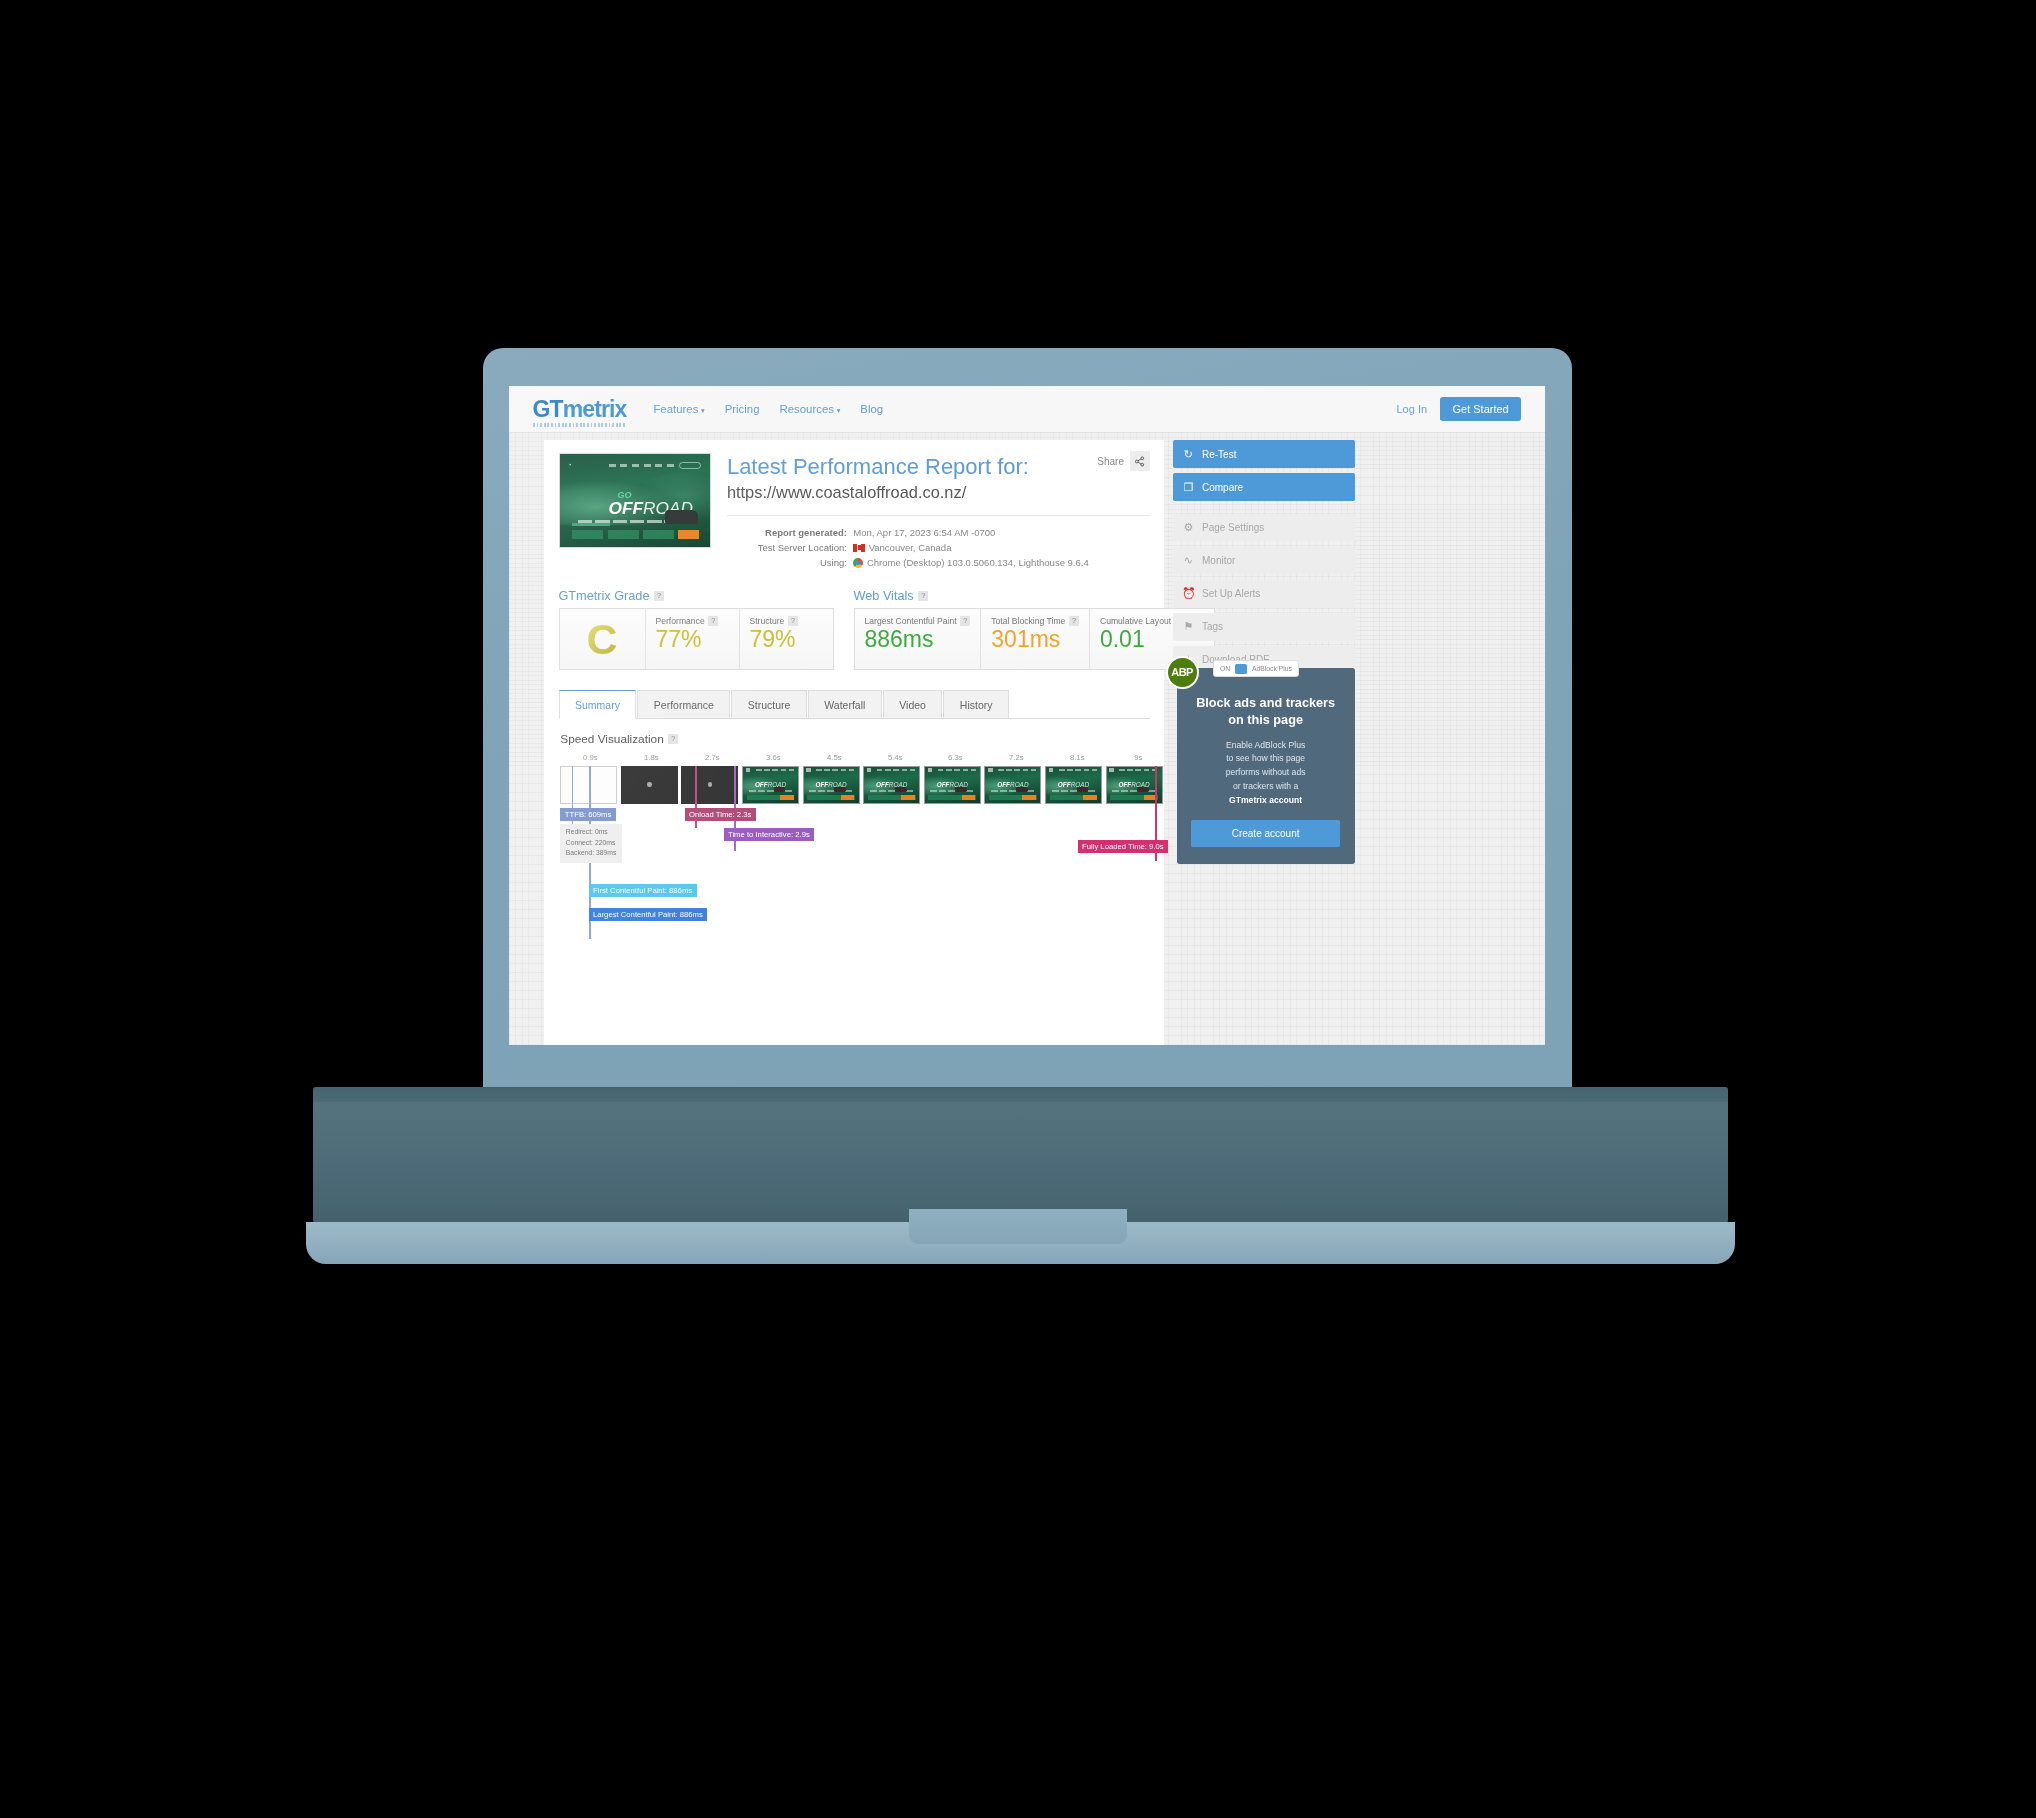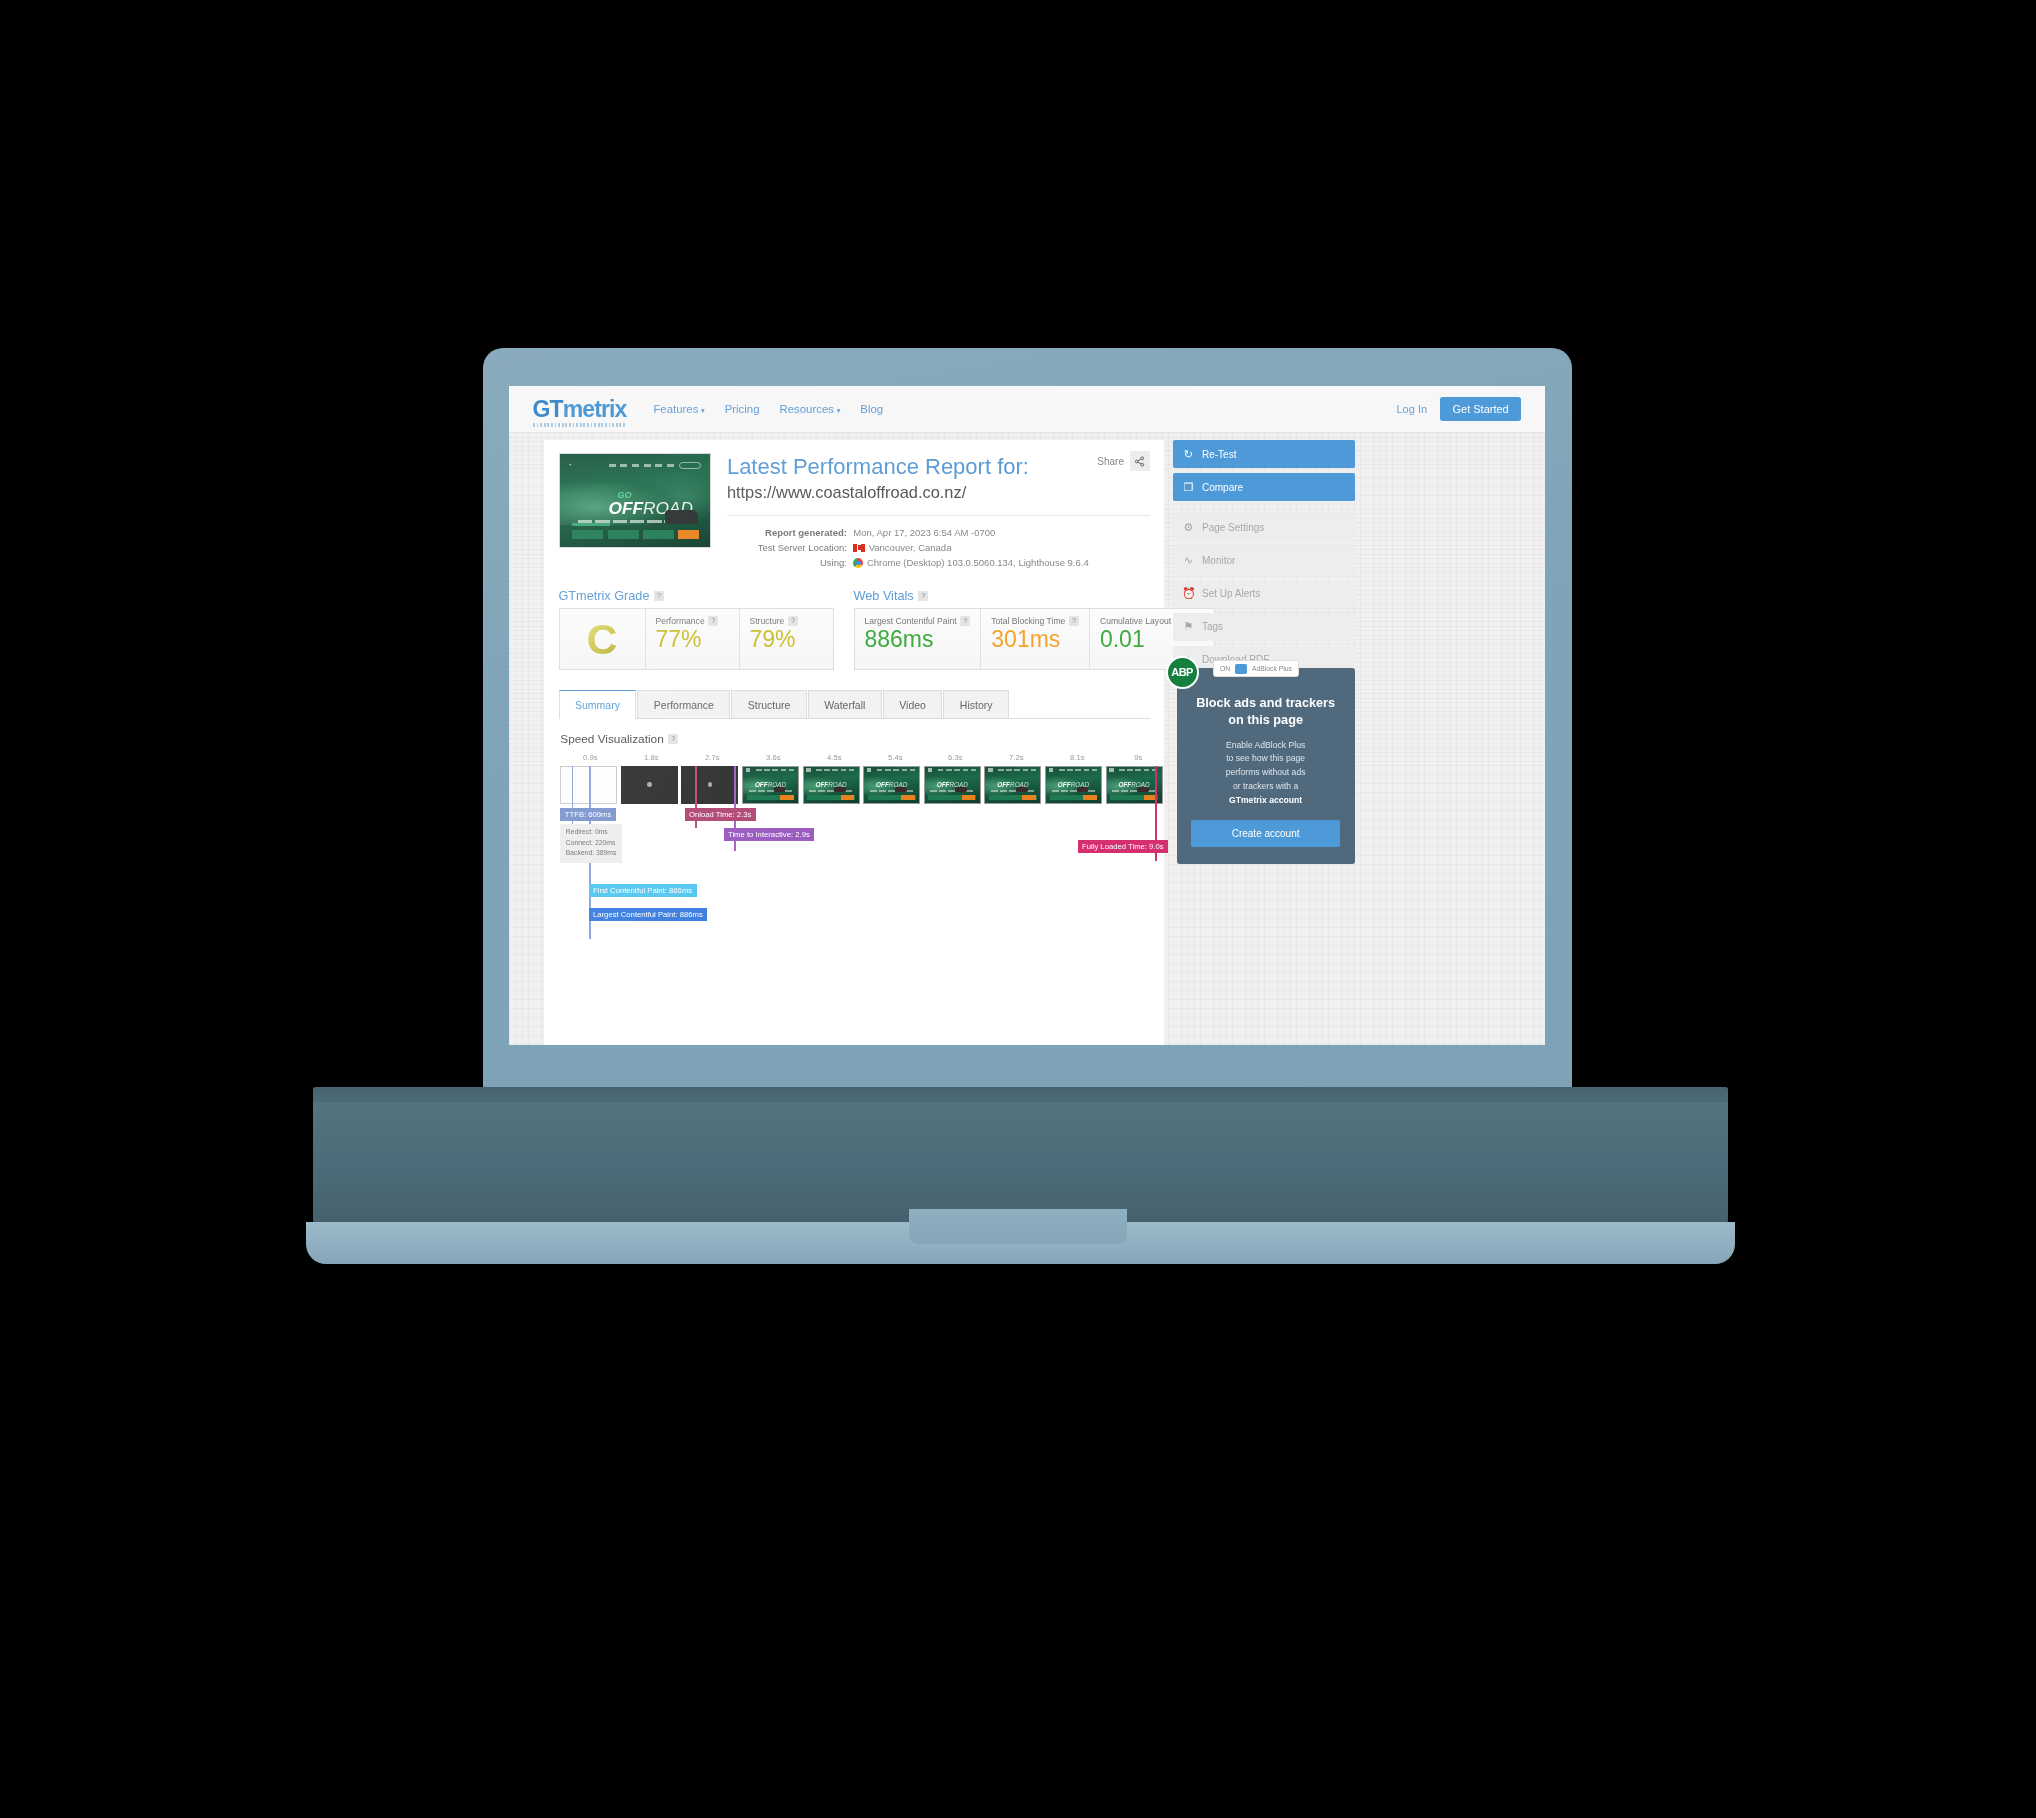--- a/index.html
+++ b/index.html
@@ -212,21 +212,21 @@
     border-radius:1.8px; margin-bottom:5.5px; cursor:pointer; }
   .side-btn.primary{ background:#4e9ad8; color:#fff; }
   .side-btn.muted{ background:#ededed; color:#a8a8a8; }
   .side-ico{ width:12.7px; text-align:center; font-size:11px; flex:none; }
   .side-gap{ height:7.3px; }
 
   
   #adblock-panel{ position:absolute; left:3.6px; top:228px; width:178px;
     background:#50697d; border-radius:2.7px; padding:27px 14.5px 16.4px 14.5px; color:#fff; }
   #abp-logo{ position:absolute; left:-11px; top:-12.7px; width:33px; height:33px; border-radius:50%;
-    background:#15803d; border:2.7px solid #fff; color:#fff; font:bold 11px "Liberation Sans",sans-serif;
+    background:#4d7c0f; border:2.7px solid #fff; color:#fff; font:bold 11px "Liberation Sans",sans-serif;
     display:flex; align-items:center; justify-content:center; letter-spacing:-0.5px; z-index:3; }
   #abp-toggle-chip{ position:absolute; left:36px; top:-8.2px; background:#fff; border:0.9px solid #ddd;
     border-radius:2.7px; padding:2.7px 6.4px; display:flex; align-items:center; gap:4.5px; font-size:6.8px; color:#888; }
   #abp-toggle-chip .sw{ width:12.7px; height:10px; background:#4e9ad8; border-radius:1.8px; }
   #abp-title{ font-size:12.7px; font-weight:bold; text-align:center; line-height:1.35; margin-bottom:9px; }
   #abp-body{ font-size:8.6px; line-height:1.6; text-align:center; color:#dfe6ec; }
   #abp-body b{ color:#fff; }
   #abp-cta{ margin-top:12.7px; background:#4e9ad8; color:#fff; text-align:center; font-size:10px;
     padding:8.2px 0; border-radius:1.8px; cursor:pointer; }
 

